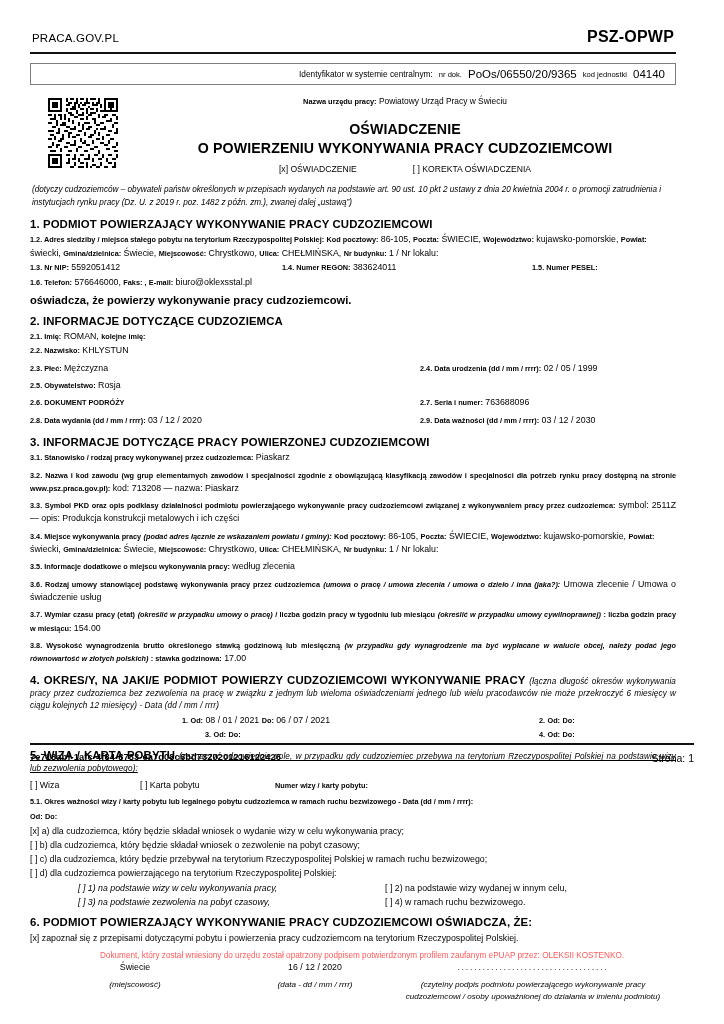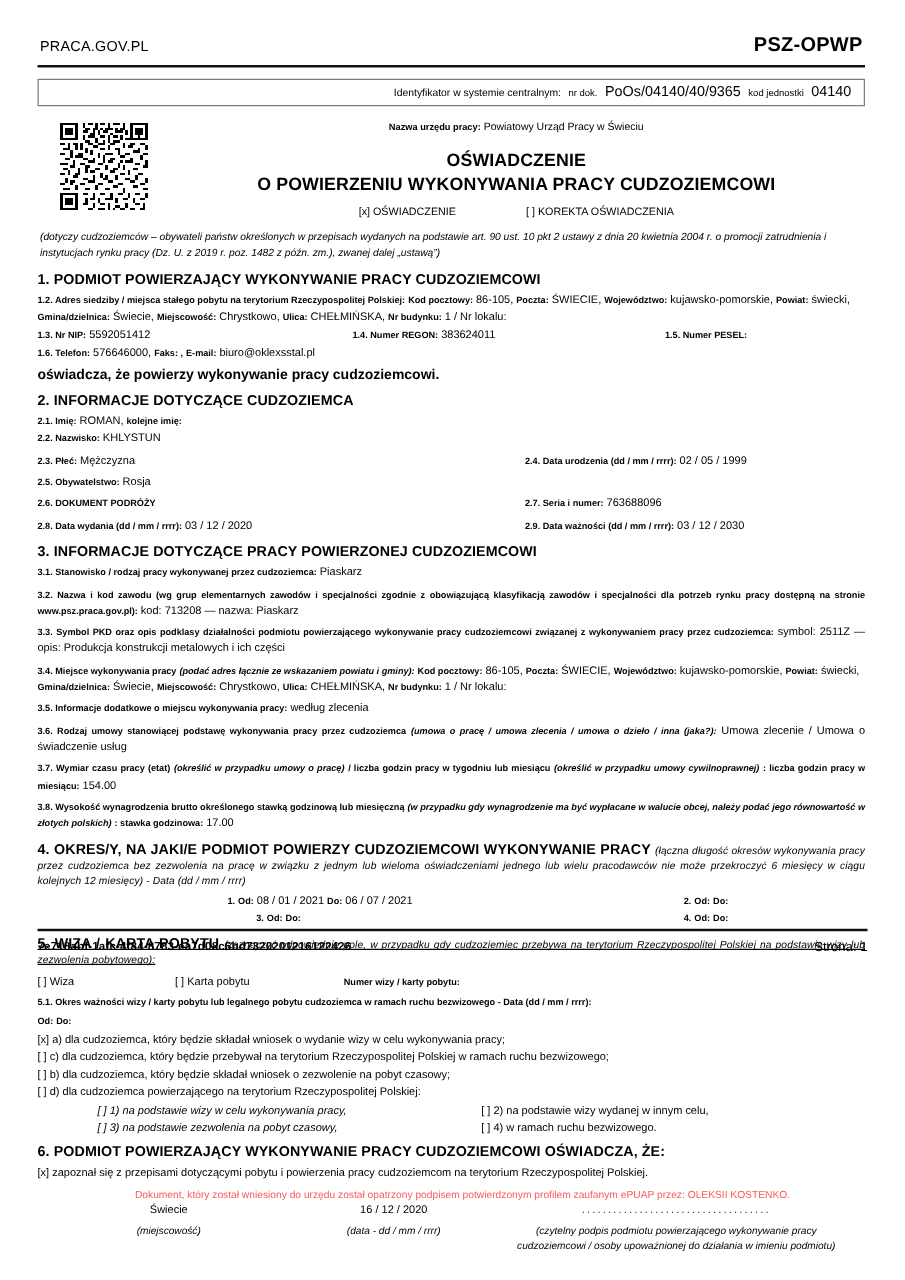--- a/index.html
+++ b/index.html
@@ -9,21 +9,21 @@
     height: 1024px;
     background: #ffffff;
     font-family: "Liberation Sans", sans-serif;
     color: #000000;
     overflow: hidden;
   }
   .page {
     position: relative;
     width: 724px;
     height: 780px;
-    padding: 24px 32px 0 30px;
+    padding: 24px 48px 0 30px;
   }
 
   
   .top-bar {
     display: flex;
     align-items: baseline;
     justify-content: space-between;
     padding: 4px 2px 6px 2px;
   }
   .brand { font-size: 11.5px; letter-spacing: .2px; }
@@ -138,21 +138,21 @@
 
   <div class="top-bar">
     <div class="brand">PRACA.GOV.PL</div>
     <div class="form-code">PSZ-OPWP</div>
   </div>
   <div class="rule-thick"></div>
 
   <div class="ident-box">
     <span class="ident-label">Identyfikator w systemie centralnym:</span>
     <span class="ident-sub">nr dok.</span>
-    <span class="ident-val">PoOs/04140/40/9365</span>
+    <span class="ident-val">PoOs/06550/20/9365</span>
     <span class="ident-sub">kod jednostki</span>
     <span class="ident-val">04140</span>
   </div>
 
   <div class="head-row">
     <div class="qr">
       <svg width="74" height="74" viewBox="0 0 37 37" shape-rendering="crispEdges">
         <rect width="37" height="37" fill="#fff"></rect>
         <g fill="#000">
           <rect x="1" y="1" width="7" height="1"></rect>
@@ -546,22 +546,22 @@
     <div class="c3">Numer wizy / karty pobytu:</div>
   </div>
   <div class="line">
     <span class="lbl">5.1. Okres ważności wizy / karty pobytu lub legalnego pobytu cudzoziemca w ramach ruchu bezwizowego  - Data (dd / mm / rrrr):</span>
   </div>
   <div class="line">
     <span class="lbl">Od:</span>
     <span class="lbl">Do:</span>
   </div>
   <div class="cb-line">[x] a) dla cudzoziemca, który będzie składał wniosek o wydanie wizy w celu wykonywania pracy;</div>
+  <div class="cb-line">[ ] b) dla cudzoziemca, który będzie składał wniosek o zezwolenie na pobyt czasowy;</div>
   <div class="cb-line">[ ] c) dla cudzoziemca, który będzie przebywał na terytorium Rzeczypospolitej Polskiej w ramach ruchu bezwizowego;</div>
-  <div class="cb-line">[ ] b) dla cudzoziemca, który będzie składał wniosek o zezwolenie na pobyt czasowy;</div>
   <div class="cb-line">[ ] d) dla cudzoziemca powierzającego na terytorium Rzeczypospolitej Polskiej:</div>
   <div class="cb-row2">
     <div>[ ] 1) na podstawie wizy w celu wykonywania pracy,</div>
     <div>[ ] 2) na podstawie wizy wydanej w innym celu,</div>
   </div>
   <div class="cb-row2">
     <div>[ ] 3) na podstawie zezwolenia na pobyt czasowy,</div>
     <div>[ ] 4) w ramach ruchu bezwizowego.</div>
   </div>
 

